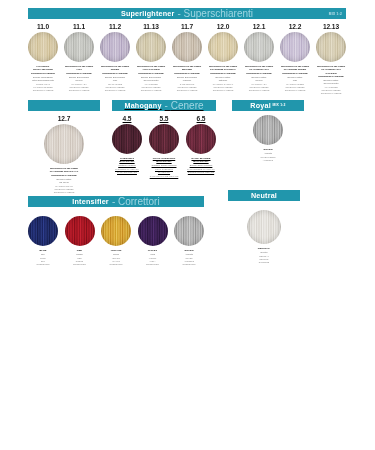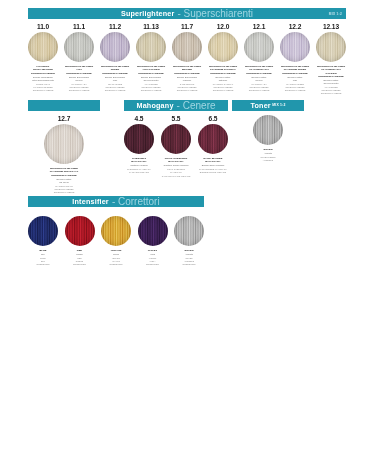--- a/index.html
+++ b/index.html
@@ -144,21 +144,21 @@
         <div class="cell" style="width: 40px;">
           <div class="code">12.7</div>
           <div class="disc" style="width: 40px; height: 40px; background: repeating-linear-gradient(90deg, rgb(207, 198, 189) 0px, rgb(232, 226, 219) 1.2px, rgb(207, 198, 189) 2.4px), radial-gradient(circle at 38% 30%, rgb(232, 226, 219) 0%, rgb(207, 198, 189) 78%);"></div>
           <div class="nm">SUPERLIGHT BLONDE<br>PLATINUM IRIS ROYAL<br>SUPERSCHIARENTE</div>
           <div class="nm2">Biondo Platino<br>Iris Royal</div>
           <div class="sub">PLATINUM PEARL<br>SUPERLIGHTENER<br>SUPERSCHIARENTE</div>
         </div>
       </div>
   </div>
 
-  <div style="position:absolute;left:124px;top:100px;width:104px;">
+  <div style="position:absolute;left:112px;top:100px;width:104px;text-decoration:underline;">
     <div class="bar">
       <span class="t1">Mahogany</span>
       <span class="t2"><span> - </span><span>Cenere</span></span>
     </div>
     <div class="row" id="row-mh" style="margin-top:4px;justify-content:space-between;">
         <div class="cell" style="width: 30px;">
           <div class="code">4.5</div>
           <div class="disc" style="width: 30px; height: 30px; background: repeating-linear-gradient(90deg, rgb(61, 27, 39) 0px, rgb(94, 43, 60) 1.2px, rgb(61, 27, 39) 2.4px), radial-gradient(circle at 38% 30%, rgb(94, 43, 60) 0%, rgb(61, 27, 39) 78%);"></div>
           <div class="nm">CHESTNUT MAHOGANY</div>
           <div class="nm2">Castano Mogano</div>
@@ -176,21 +176,21 @@
           <div class="disc" style="width: 30px; height: 30px; background: repeating-linear-gradient(90deg, rgb(90, 33, 50) 0px, rgb(125, 51, 72) 1.2px, rgb(90, 33, 50) 2.4px), radial-gradient(circle at 38% 30%, rgb(125, 51, 72) 0%, rgb(90, 33, 50) 78%);"></div>
           <div class="nm">DARK BLONDE MAHOGANY</div>
           <div class="nm2">Biondo Scuro Mogano</div>
           <div class="sub">DARK BLONDE MAHOGANY<br>BIONDO SCURO MOGANO</div>
         </div>
       </div>
   </div>
 
   <div style="position:absolute;left:232px;top:100px;width:72px;">
     <div class="bar">
-      <span class="t1">Toner</span>
+      <span class="t1">Royal</span>
       <span class="sup">MIX 1:2</span>
     </div>
     <div class="row" id="row-tn" style="margin-top:4px;justify-content:center;">
         <div class="cell" style="width: 30px;">
           <div class="disc" style="width: 30px; height: 30px; background: repeating-linear-gradient(90deg, rgb(154, 154, 154) 0px, rgb(201, 201, 201) 1.2px, rgb(154, 154, 154) 2.4px), radial-gradient(circle at 38% 30%, rgb(201, 201, 201) 0%, rgb(154, 154, 154) 78%);"></div>
           <div class="nm">SILVER</div>
           <div class="nm2">Argento</div>
           <div class="sub">SILVER TONER<br>ARGENTO</div>
         </div>
       </div>
@@ -228,14 +228,27 @@
         </div>
         <div class="cell" style="width: 30px;">
           <div class="disc" style="width: 30px; height: 30px; background: repeating-linear-gradient(90deg, rgb(157, 157, 157) 0px, rgb(204, 204, 204) 1.2px, rgb(157, 157, 157) 2.4px), radial-gradient(circle at 38% 30%, rgb(204, 204, 204) 0%, rgb(157, 157, 157) 78%);"></div>
           <div class="nm">SILVER</div>
           <div class="nm2">Argento</div>
           <div class="sub">SILVER<br>ARGENTO<br>INTENSIFIER</div>
         </div>
       </div>
   </div>
 
+  <div style="position:absolute;left:228px;top:190px;width:72px;">
+    <div class="bar">
+      <span class="t1">Neutral</span>
+    </div>
+    <div class="row" id="row-nt" style="margin-top:9px;justify-content:center;">
+        <div class="cell" style="width: 34px;">
+          <div class="disc" style="width: 34px; height: 34px; background: repeating-linear-gradient(90deg, rgb(216, 213, 207) 0px, rgb(240, 238, 234) 1.2px, rgb(216, 213, 207) 2.4px), radial-gradient(circle at 38% 30%, rgb(240, 238, 234) 0%, rgb(216, 213, 207) 78%);"></div>
+          <div class="nm">NEUTRAL</div>
+          <div class="nm2">Neutro</div>
+          <div class="sub">NEUTRAL<br>NEUTRO<br>DILUENTE</div>
+        </div>
+      </div>
+  </div>
 
 </div>
 
 </body></html>

